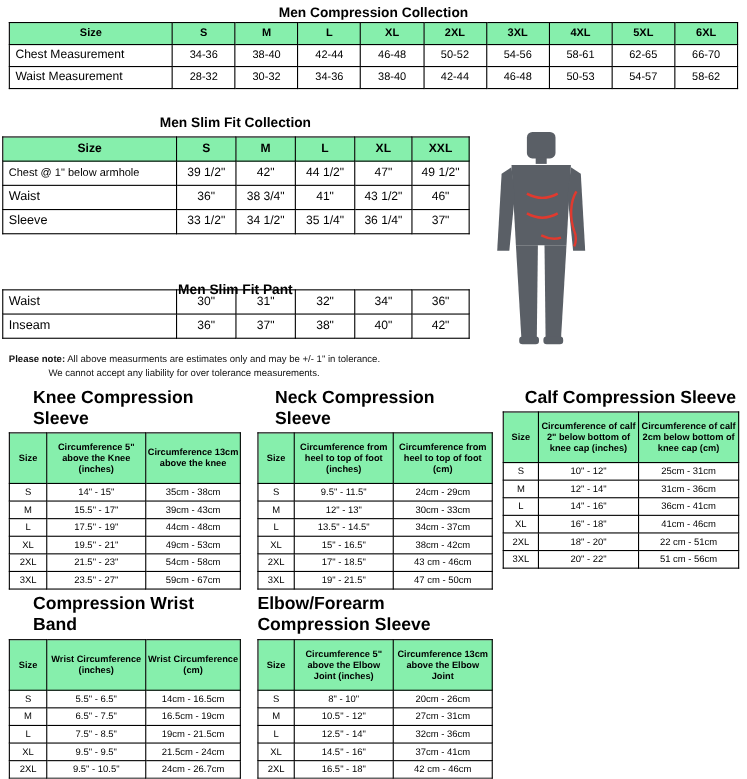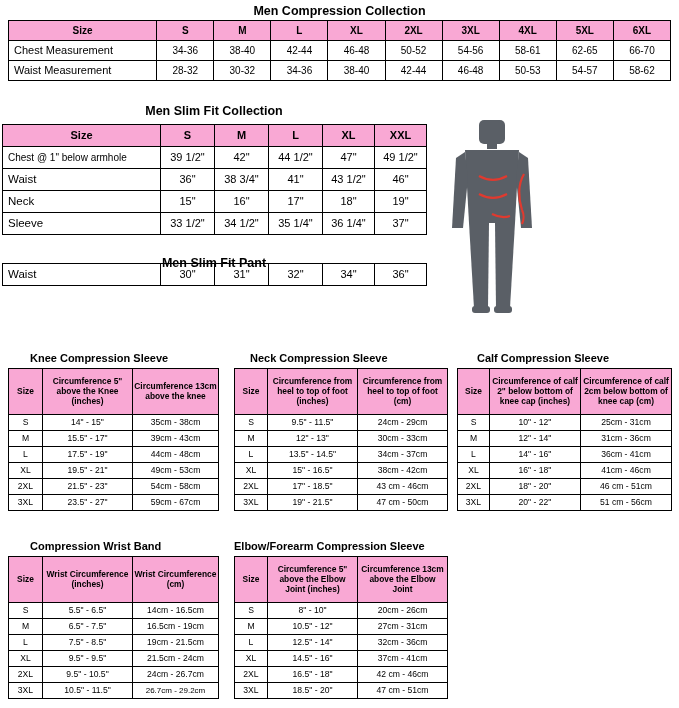--- a/index.html
+++ b/index.html
@@ -13,39 +13,39 @@
   .page { position: relative; width: 679px; height: 708px; overflow: hidden; }
 
   h2.section-title {
     font-size: 12.5px;
     font-weight: bold;
     margin: 0;
     text-align: center;
     line-height: 1.2;
   }
   h3.small-title {
-    font-size: 11px;
+    font-size: 16px;
     font-weight: bold;
     margin: 0;
     line-height: 1.2;
   }
 
   table {
     border-collapse: collapse;
     table-layout: fixed;
   }
   table td, table th {
     border: 1px solid #000;
     text-align: center;
     vertical-align: middle;
     font-size: 10px;
     padding: 2px 1px;
     line-height: 1.15;
   }
-  .hdr { background: #f9a8d4; font-weight: bold; }
+  .hdr { background: #86efac; font-weight: bold; }
   .lbl { text-align: left; padding-left: 5px; font-weight: normal; }
 
   
   .t1 { position: absolute; left: 8px; top: 20px; width: 663px; }
   .t1 td { height: 20px; }
   .t1 .lbl { font-size: 11px; }
 
   .t2wrap { position: absolute; left: 2px; top: 104px; width: 424px; }
   .t2 { width: 100%; }
   .t2 td { height: 22px; font-size: 11px; }
@@ -174,28 +174,20 @@
       </tr>
       <tr>
         <td class="lbl">Waist</td>
         <td>36"</td>
         <td>38 3/4"</td>
         <td>41"</td>
         <td>43 1/2"</td>
         <td>46"</td>
       </tr>
       <tr>
-        <td class="lbl">Neck</td>
-        <td>15"</td>
-        <td>16"</td>
-        <td>17"</td>
-        <td>18"</td>
-        <td>19"</td>
-      </tr>
-      <tr>
         <td class="lbl">Sleeve</td>
         <td>33 1/2"</td>
         <td>34 1/2"</td>
         <td>35 1/4"</td>
         <td>36 1/4"</td>
         <td>37"</td>
       </tr>
     </tbody>
       </table>
   </div>
@@ -214,24 +206,36 @@
       </colgroup>
       <tbody>
           <tr>
         <td class="lbl">Waist</td>
         <td>30"</td>
         <td>31"</td>
         <td>32"</td>
         <td>34"</td>
         <td>36"</td>
       </tr>
-    </tbody>
-      </table>
-  </div>
-
+      <tr>
+        <td class="lbl">Inseam</td>
+        <td>36"</td>
+        <td>37"</td>
+        <td>38"</td>
+        <td>40"</td>
+        <td>42"</td>
+      </tr>
+    </tbody>
+      </table>
+  </div>
+
+  <div class="note">
+    <span style="font-weight:bold">Please note:</span><span> All above measurments are estimates only and may be +/- 1" in tolerance.</span><br>
+    <span style="display:inline-block; padding-left:36px;">We cannot accept any liability for over tolerance measurements.</span>
+  </div>
 
   <div class="figure">
     <svg width="120" height="200" viewBox="0 0 120 200">
 
       <rect x="47" y="2" width="26" height="24" rx="5" fill="#5a5f66"></rect>
 
       <rect x="55" y="25" width="10" height="6" fill="#5a5f66"></rect>
 
       <path d="M33 32 L87 32 L83 105 L37 105 Z" fill="#5a5f66"></path>
 
@@ -378,21 +382,21 @@
             <td>36cm - 41cm</td>
           </tr>
       <tr>
             <td>XL</td>
             <td>16" - 18"</td>
             <td>41cm - 46cm</td>
           </tr>
       <tr>
             <td>2XL</td>
             <td>18" - 20"</td>
-            <td>46 cm - 51cm</td>
+            <td>22 cm - 51cm</td>
           </tr>
       <tr>
             <td>3XL</td>
             <td>20" - 22"</td>
             <td>51 cm - 56cm</td>
           </tr>
     </tbody>
       </table>
   </div>
 

